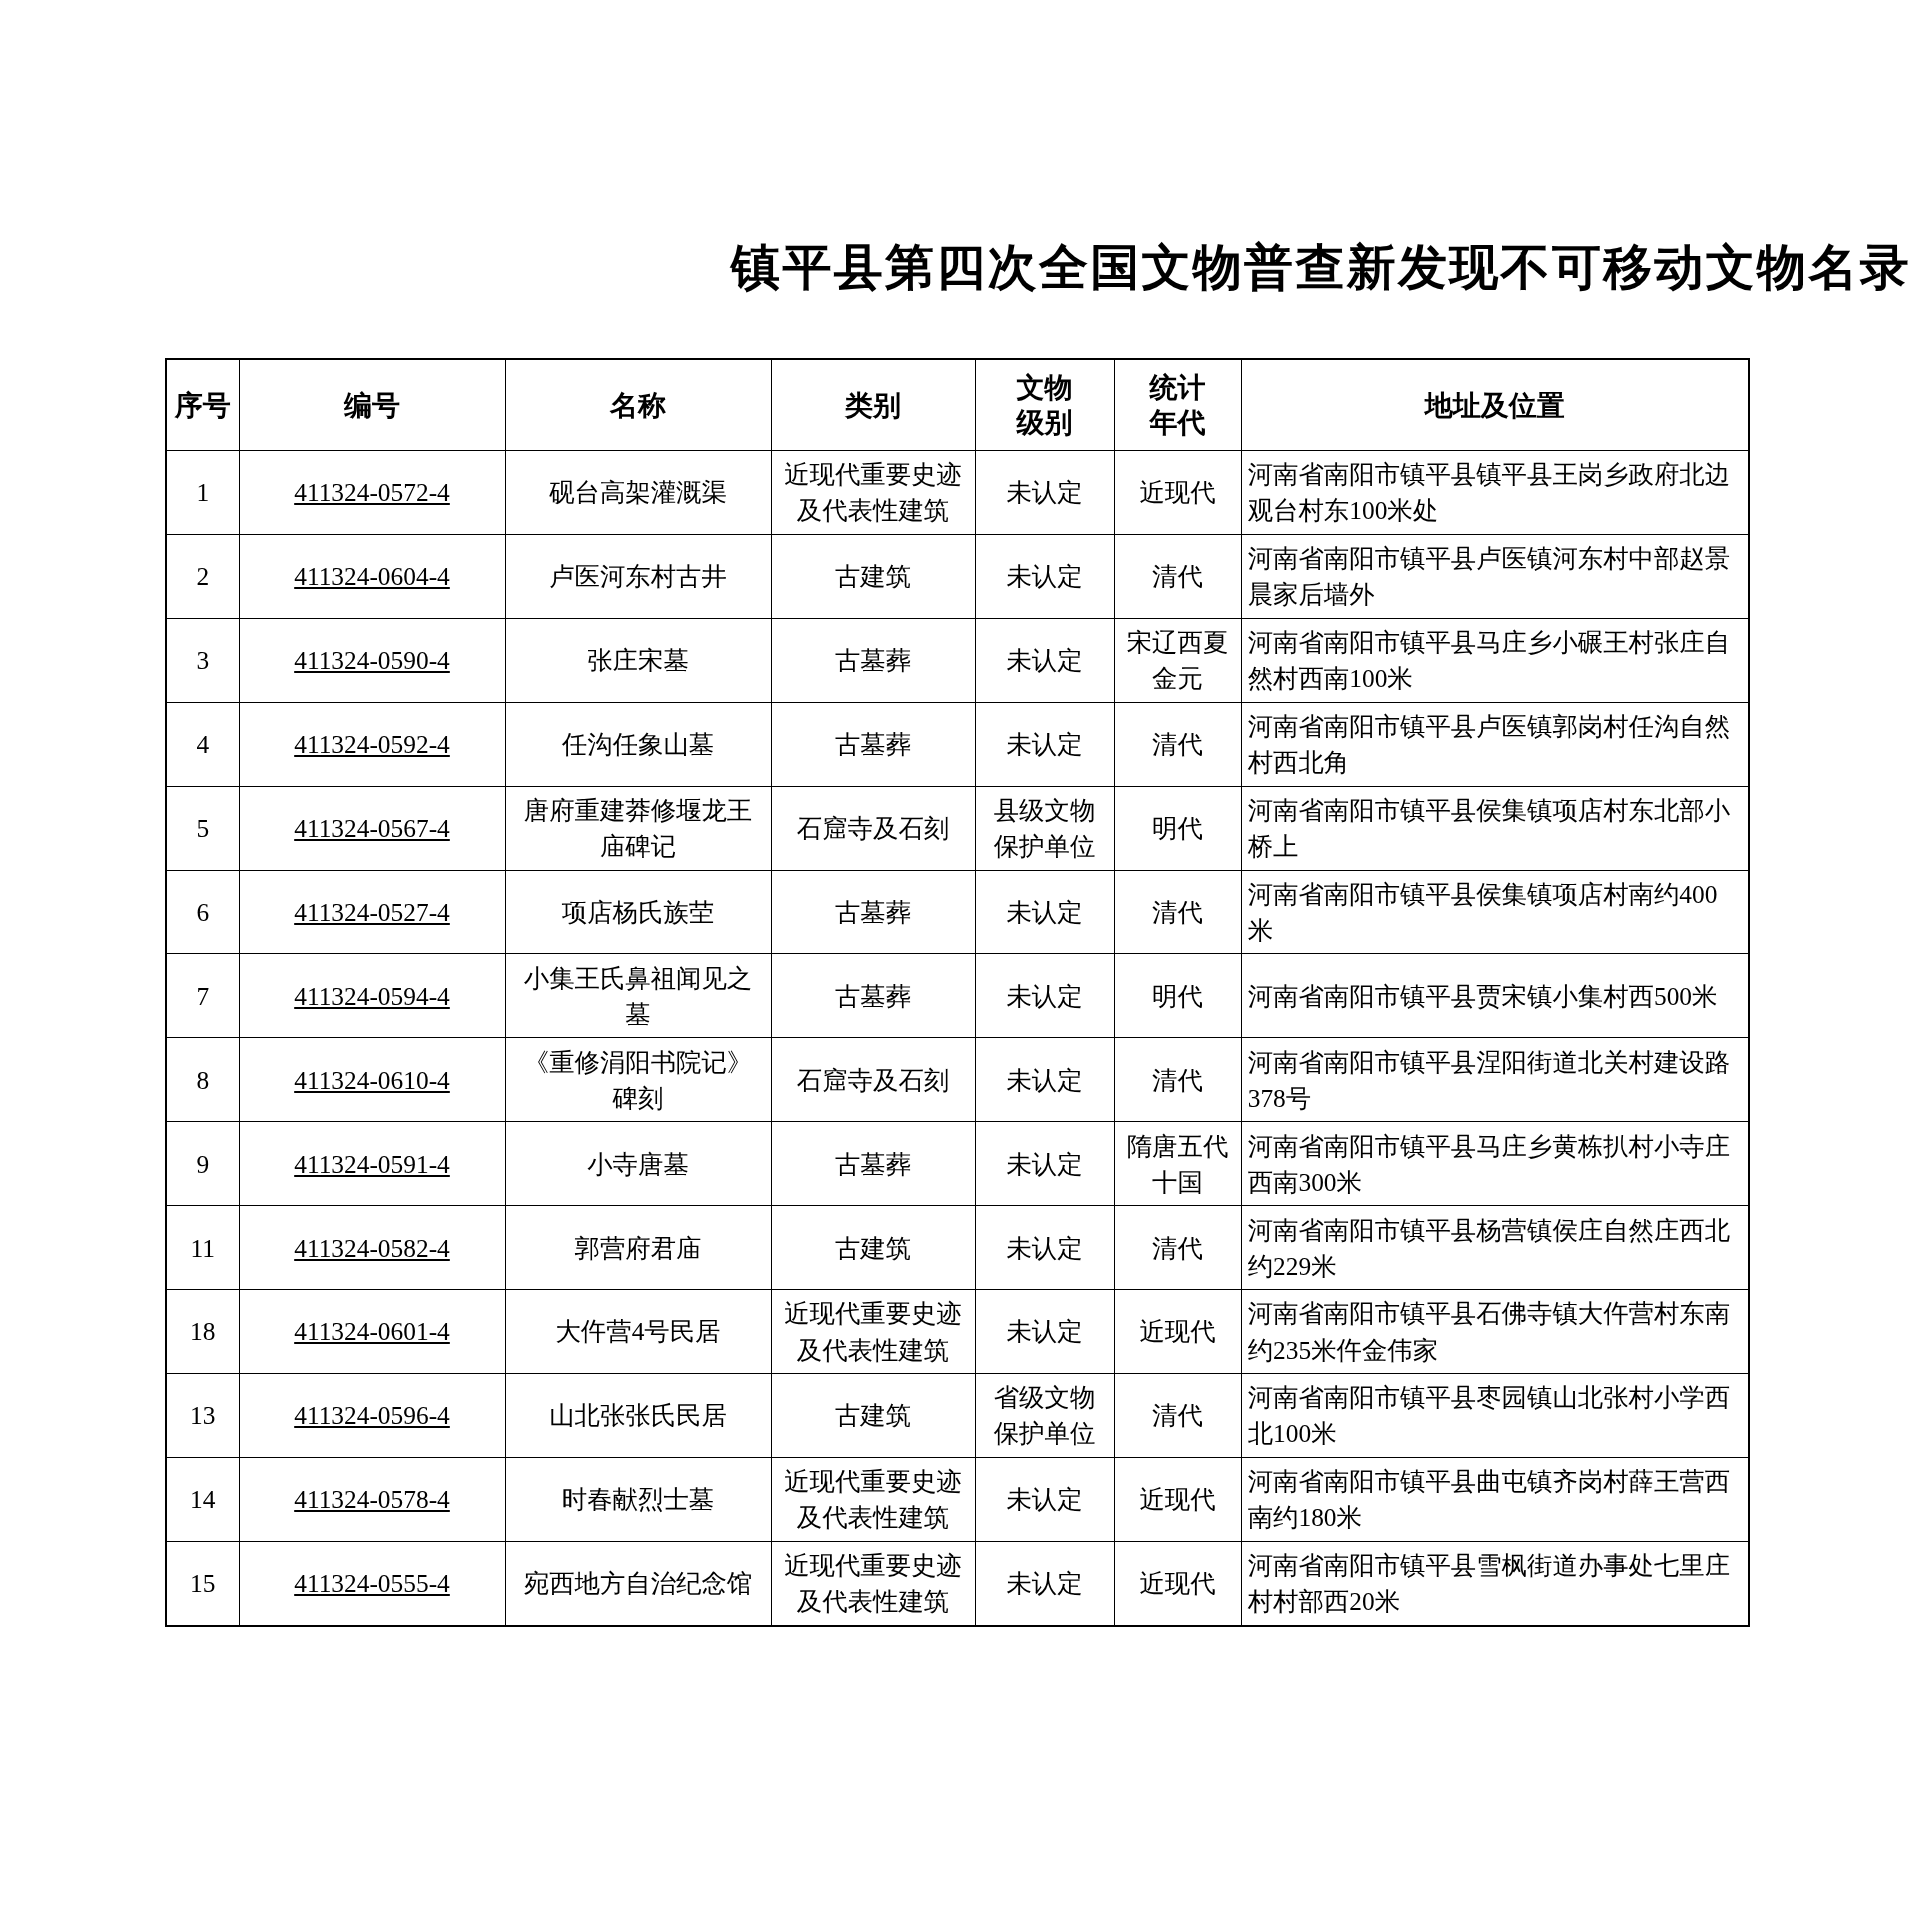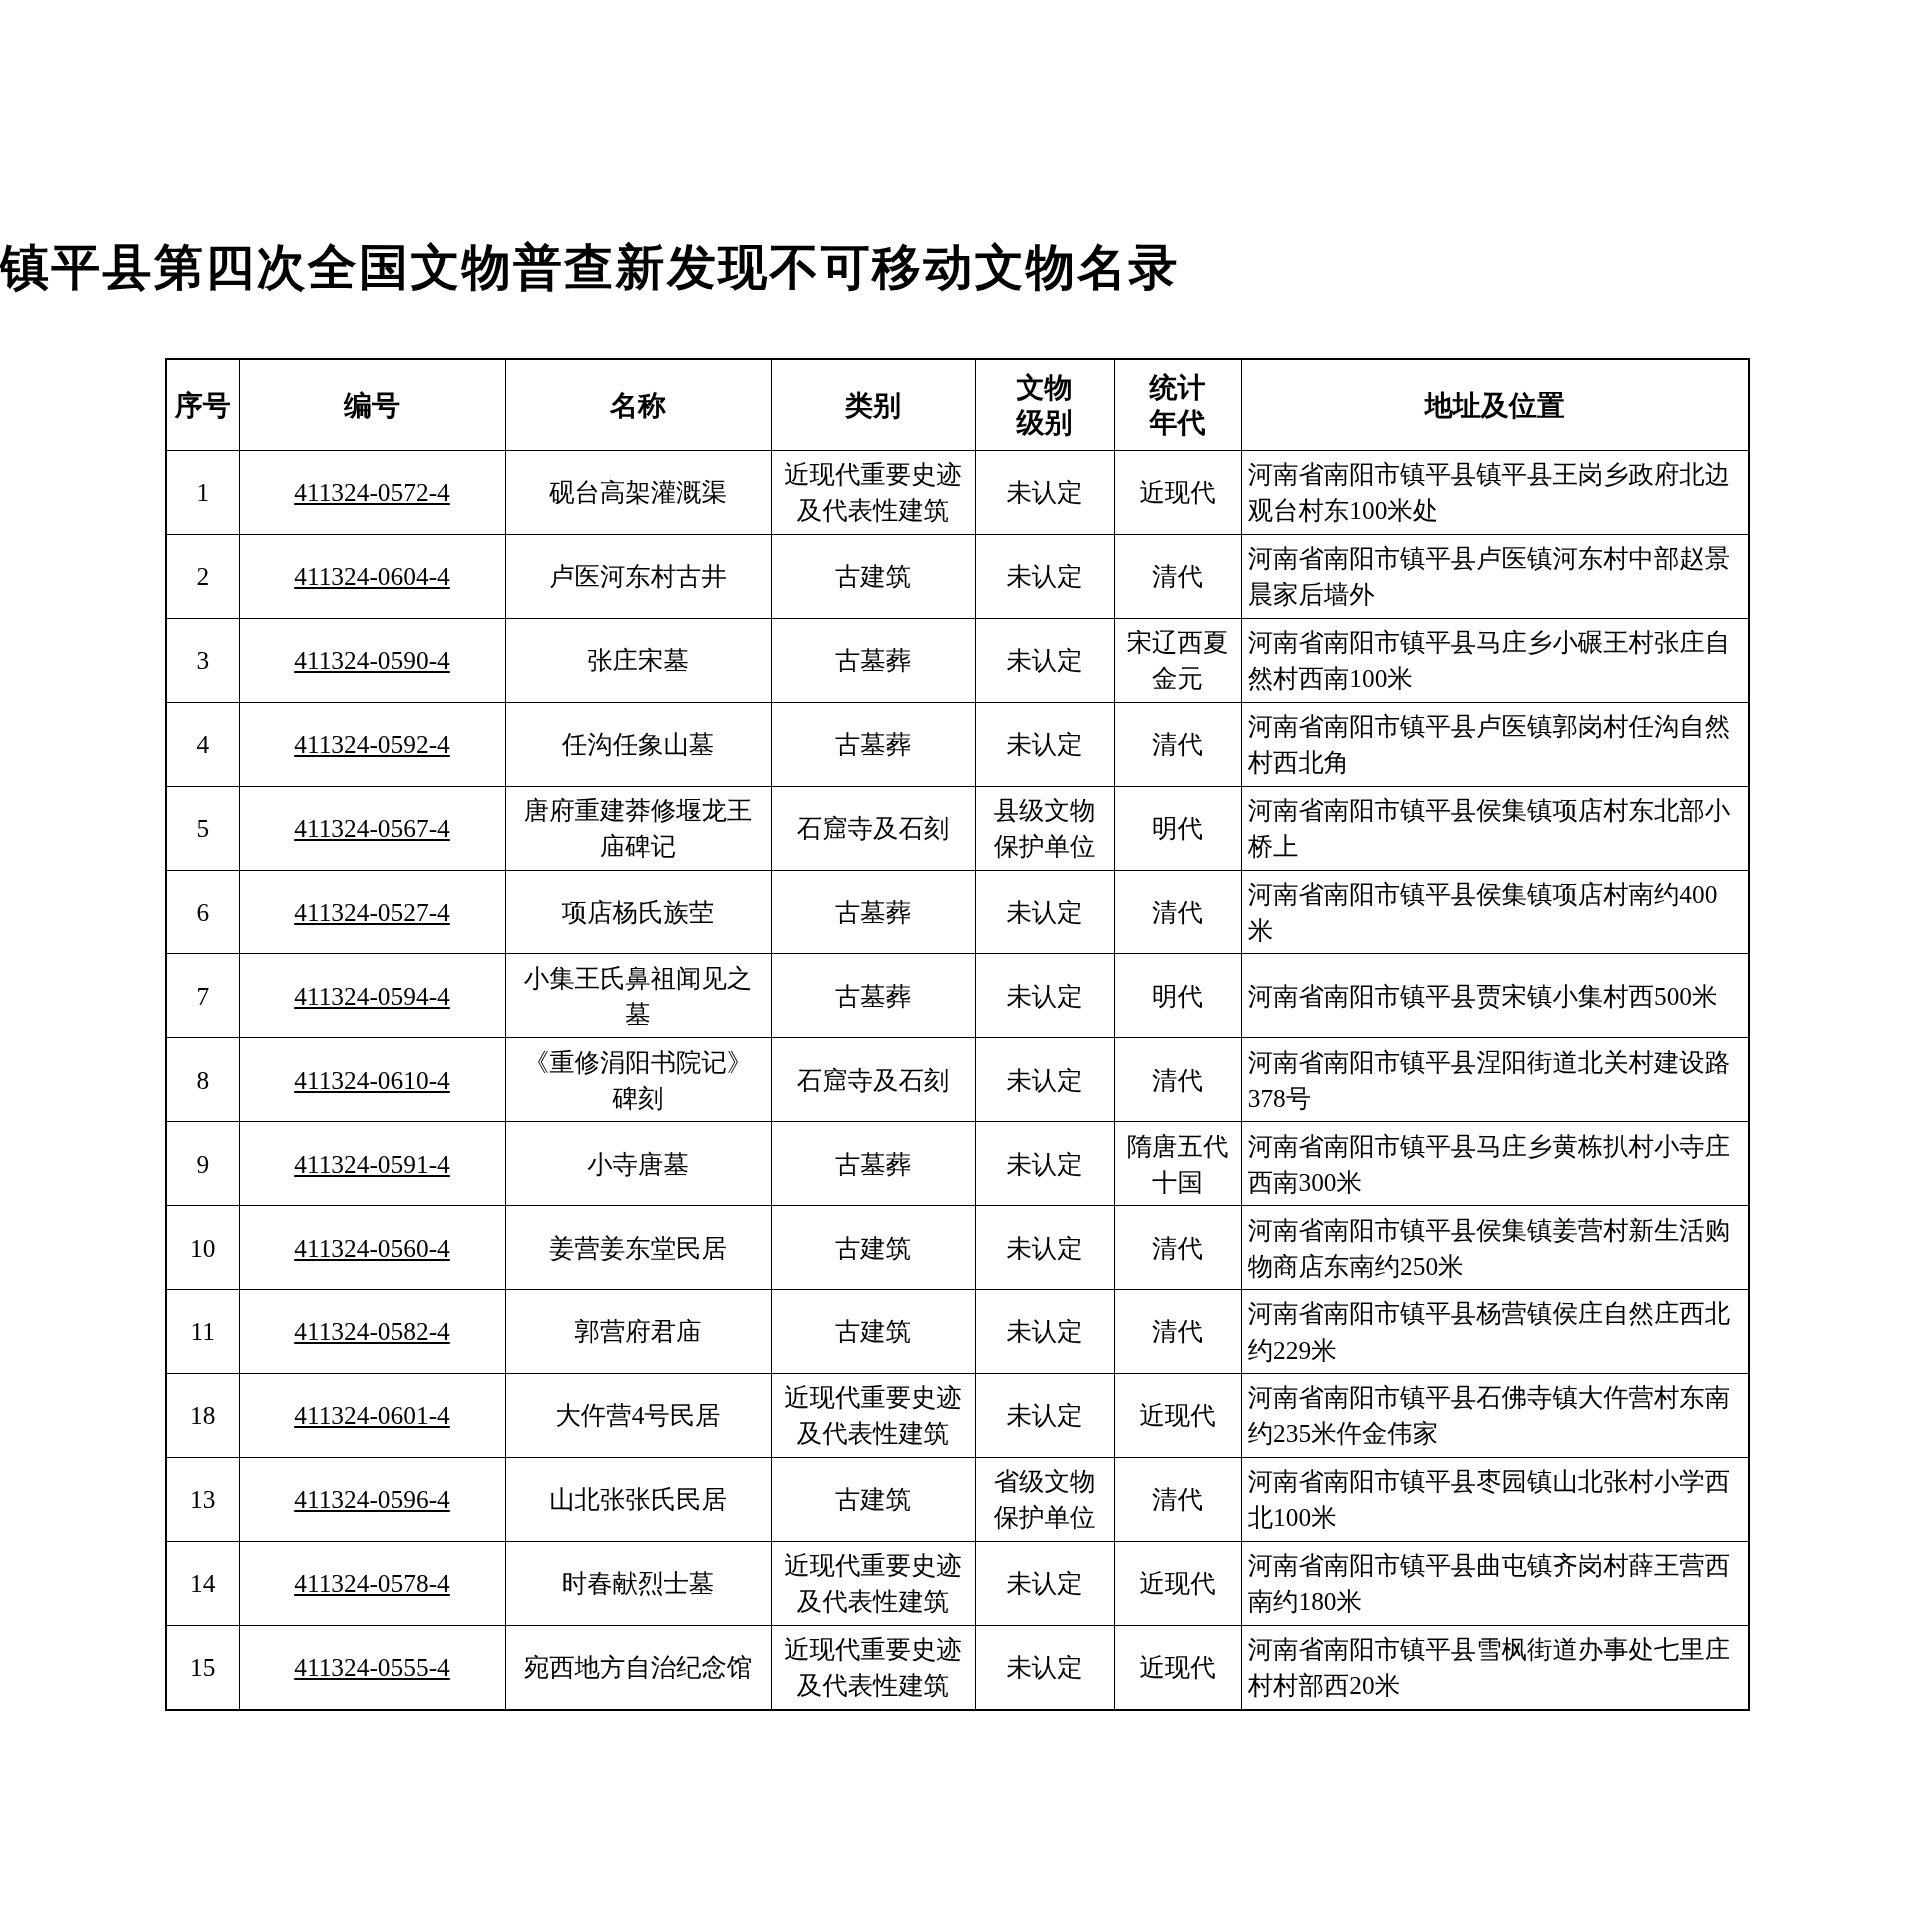--- a/index.html
+++ b/index.html
@@ -19,21 +19,21 @@
     width: 1911px;
     height: 2703px;
     box-sizing: border-box;
     padding: 0;
   }
   .doc-title {
     position: absolute;
     top: 239px;
     left: 0;
     width: 1911px;
-    text-align: left;
+    text-align: right;
     font-family: "Liberation Serif", "DejaVu Serif", serif;
     font-weight: bold;
     font-size: 49px;
     letter-spacing: 2.3px;
     line-height: 1.2;
   }
   .table-wrap {
     position: absolute;
     top: 358px;
     left: 165px;
@@ -207,29 +207,20 @@
           <tr>
             <td class="seq">9</td>
             <td class="code">411324-0591-4</td>
             <td class="name">小寺唐墓</td>
             <td class="cat">古墓葬</td>
             <td class="level">未认定</td>
             <td class="era">隋唐五代十国</td>
             <td class="addr">河南省南阳市镇平县马庄乡黄栋扒村小寺庄西南300米</td>
           </tr>
           <tr>
-            <td class="seq">10</td>
-            <td class="code">411324-0560-4</td>
-            <td class="name">姜营姜东堂民居</td>
-            <td class="cat">古建筑</td>
-            <td class="level">未认定</td>
-            <td class="era">清代</td>
-            <td class="addr">河南省南阳市镇平县侯集镇姜营村新生活购物商店东南约250米</td>
-          </tr>
-          <tr>
             <td class="seq">11</td>
             <td class="code">411324-0582-4</td>
             <td class="name">郭营府君庙</td>
             <td class="cat">古建筑</td>
             <td class="level">未认定</td>
             <td class="era">清代</td>
             <td class="addr">河南省南阳市镇平县杨营镇侯庄自然庄西北约229米</td>
           </tr>
           <tr>
             <td class="seq">18</td>

